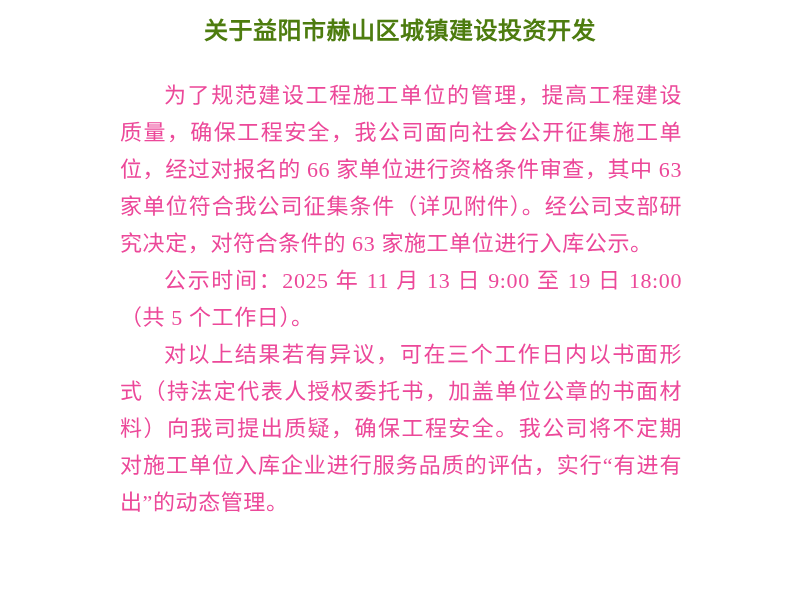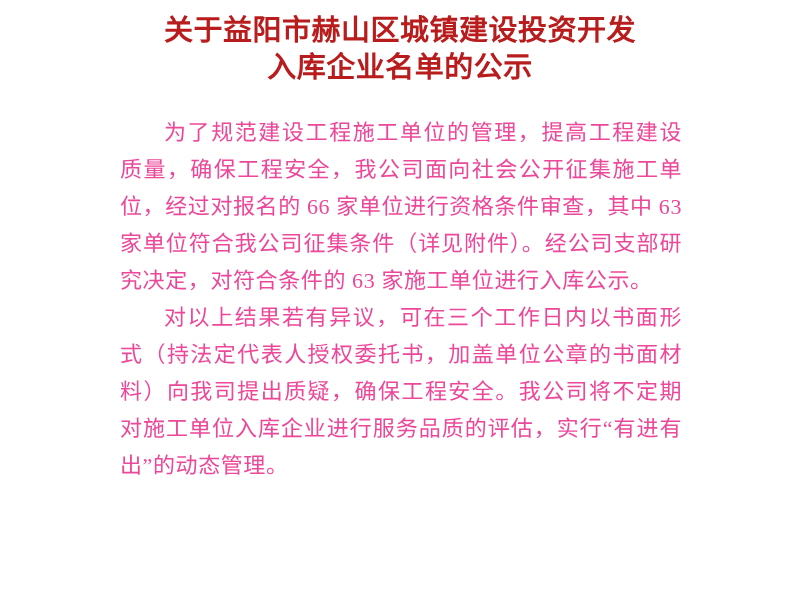--- a/index.html
+++ b/index.html
@@ -13,23 +13,23 @@
     height: 616px;
     background: #ffffff;
     overflow: hidden;
     color: #1a1a1a;
   }
   .notice-title {
     margin: 12px 70px 0 70px;
     text-align: center;
     font-family: "Liberation Sans", "DejaVu Sans", sans-serif;
     font-weight: 700;
-    font-size: 29px;
+    font-size: 24px;
     line-height: 37px;
-    color: #b91c1c;
+    color: #4d7c0f;
     letter-spacing: 0.5px;
   }
   .title-line {
     display: block;
     white-space: nowrap;
   }
   .notice-body {
     margin: 28px 118px 0 120px;
     width: 562px;
     font-family: "Liberation Serif", "DejaVu Serif", serif;
@@ -46,21 +46,21 @@
     text-indent: 2em;
   }
 </style>
 </head>
 <body>
 
 <div class="page">
 
   <h1 class="notice-title">
     <span class="title-line">关于益阳市赫山区城镇建设投资开发</span>
-    <span class="title-line">入库企业名单的公示</span>
   </h1>
 
   <div class="notice-body">
     <p>为了规范建设工程施工单位的管理，提高工程建设质量，确保工程安全，我公司面向社会公开征集施工单位，经过对报名的 66 家单位进行资格条件审查，其中 63 家单位符合我公司征集条件（详见附件）。经公司支部研究决定，对符合条件的 63 家施工单位进行入库公示。</p>
+    <p>公示时间：2025 年 11 月 13 日 9:00 至 19 日 18:00（共 5 个工作日）。</p>
     <p>对以上结果若有异议，可在三个工作日内以书面形式（持法定代表人授权委托书，加盖单位公章的书面材料）向我司提出质疑，确保工程安全。我公司将不定期对施工单位入库企业进行服务品质的评估，实行“有进有出”的动态管理。</p>
   </div>
 
 </div>
 
 </body></html>

